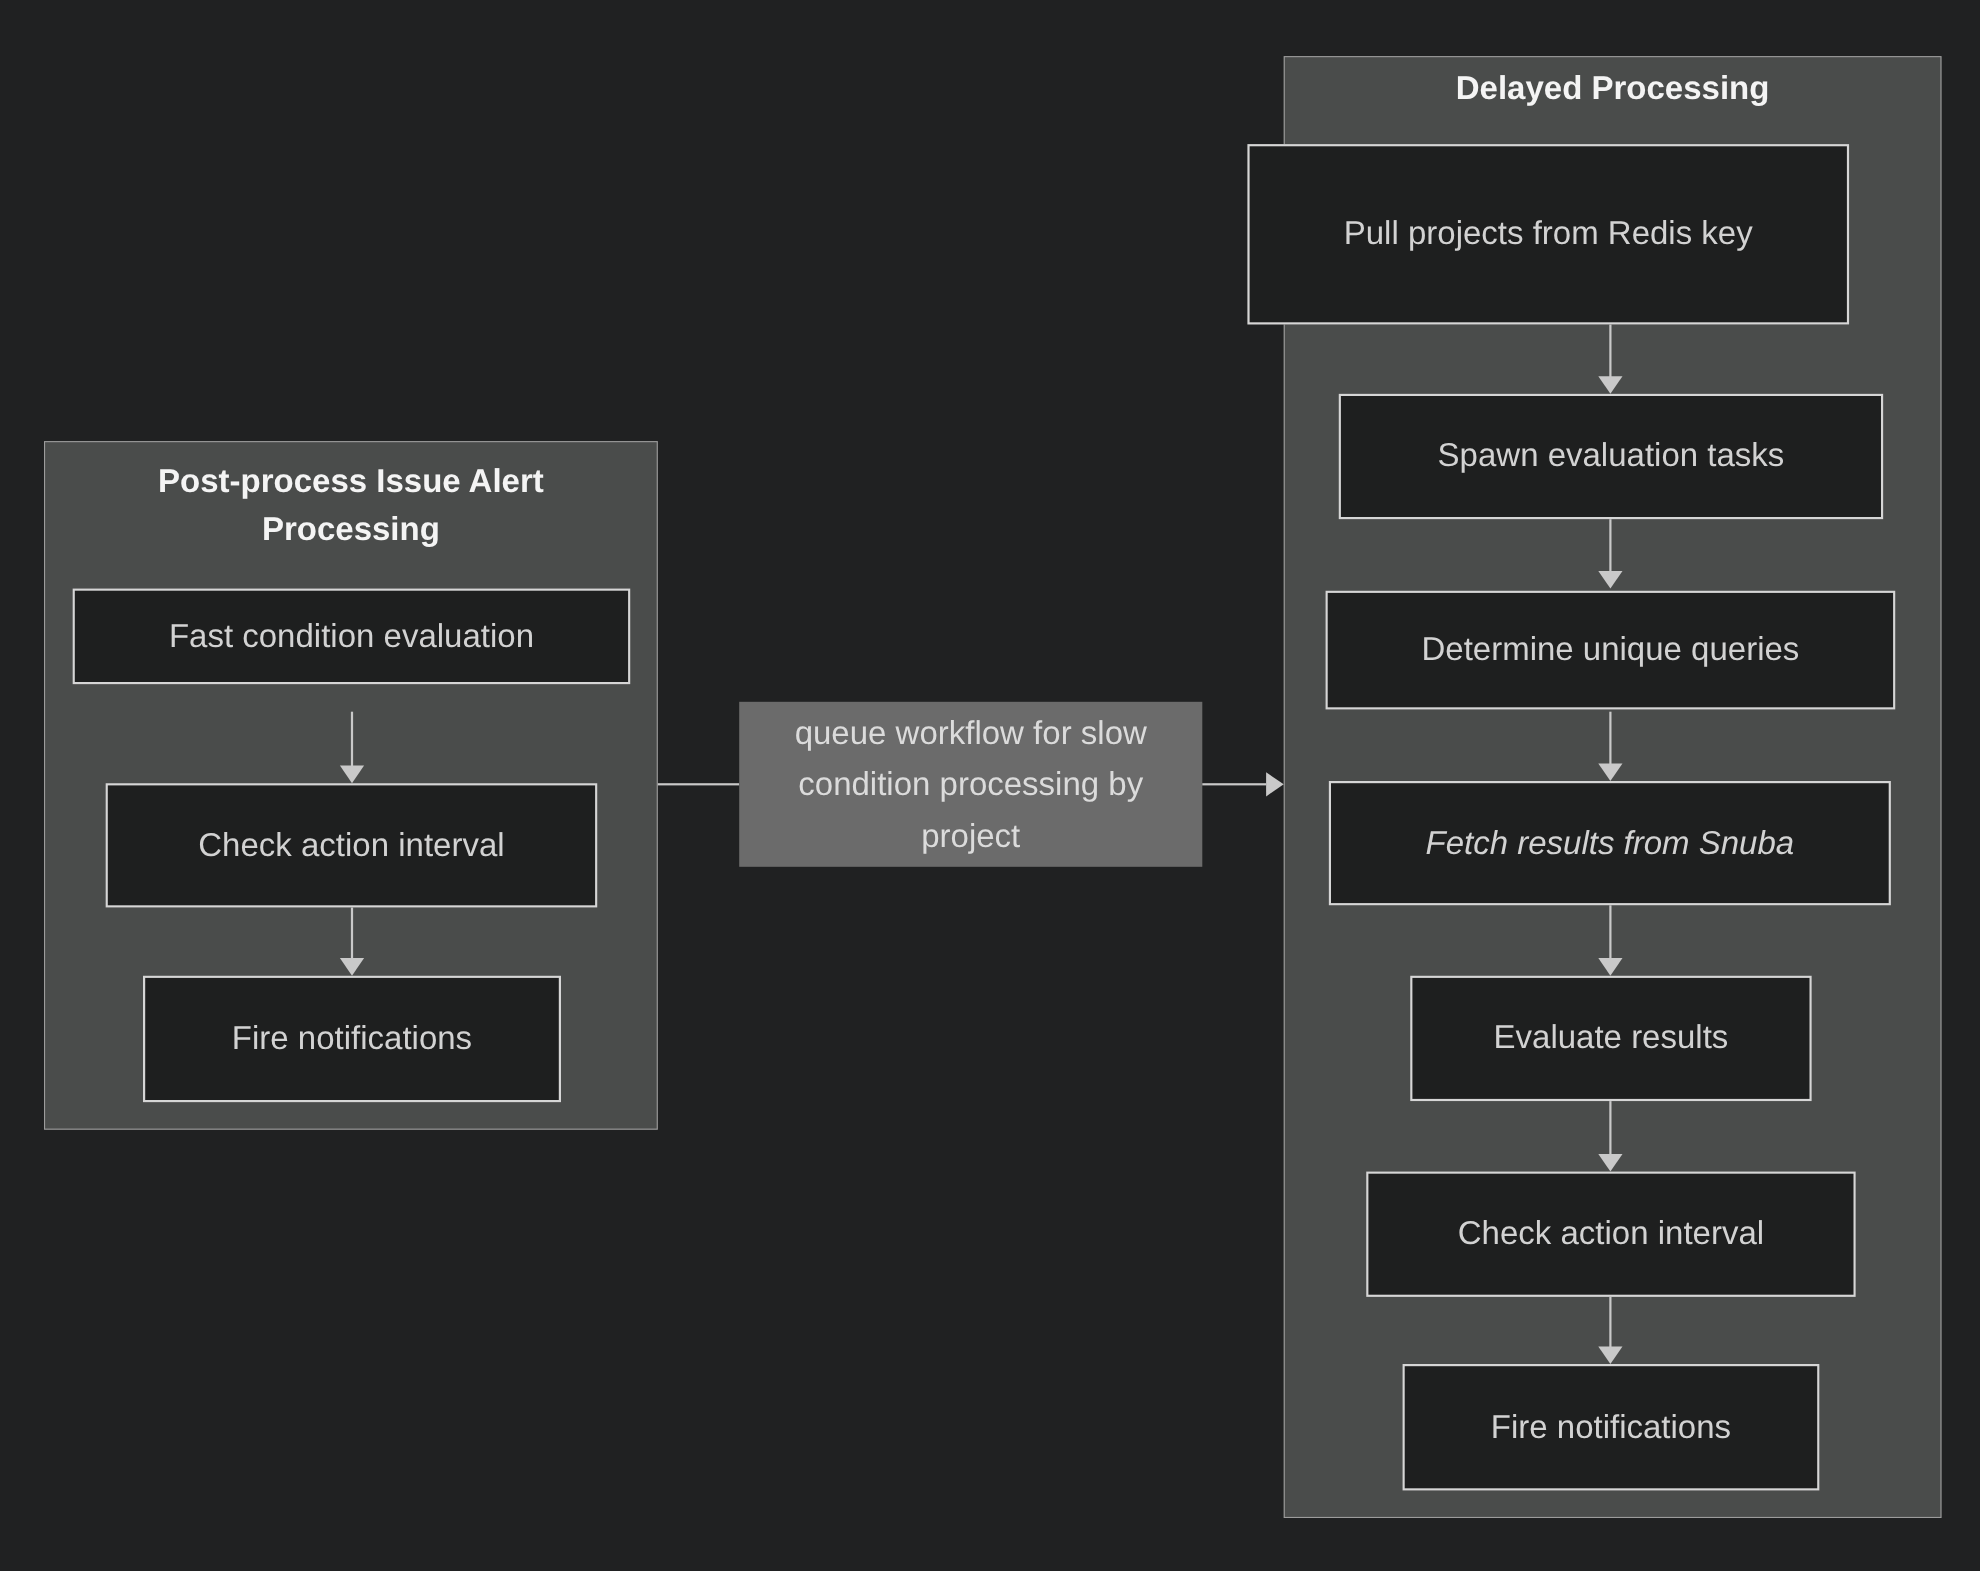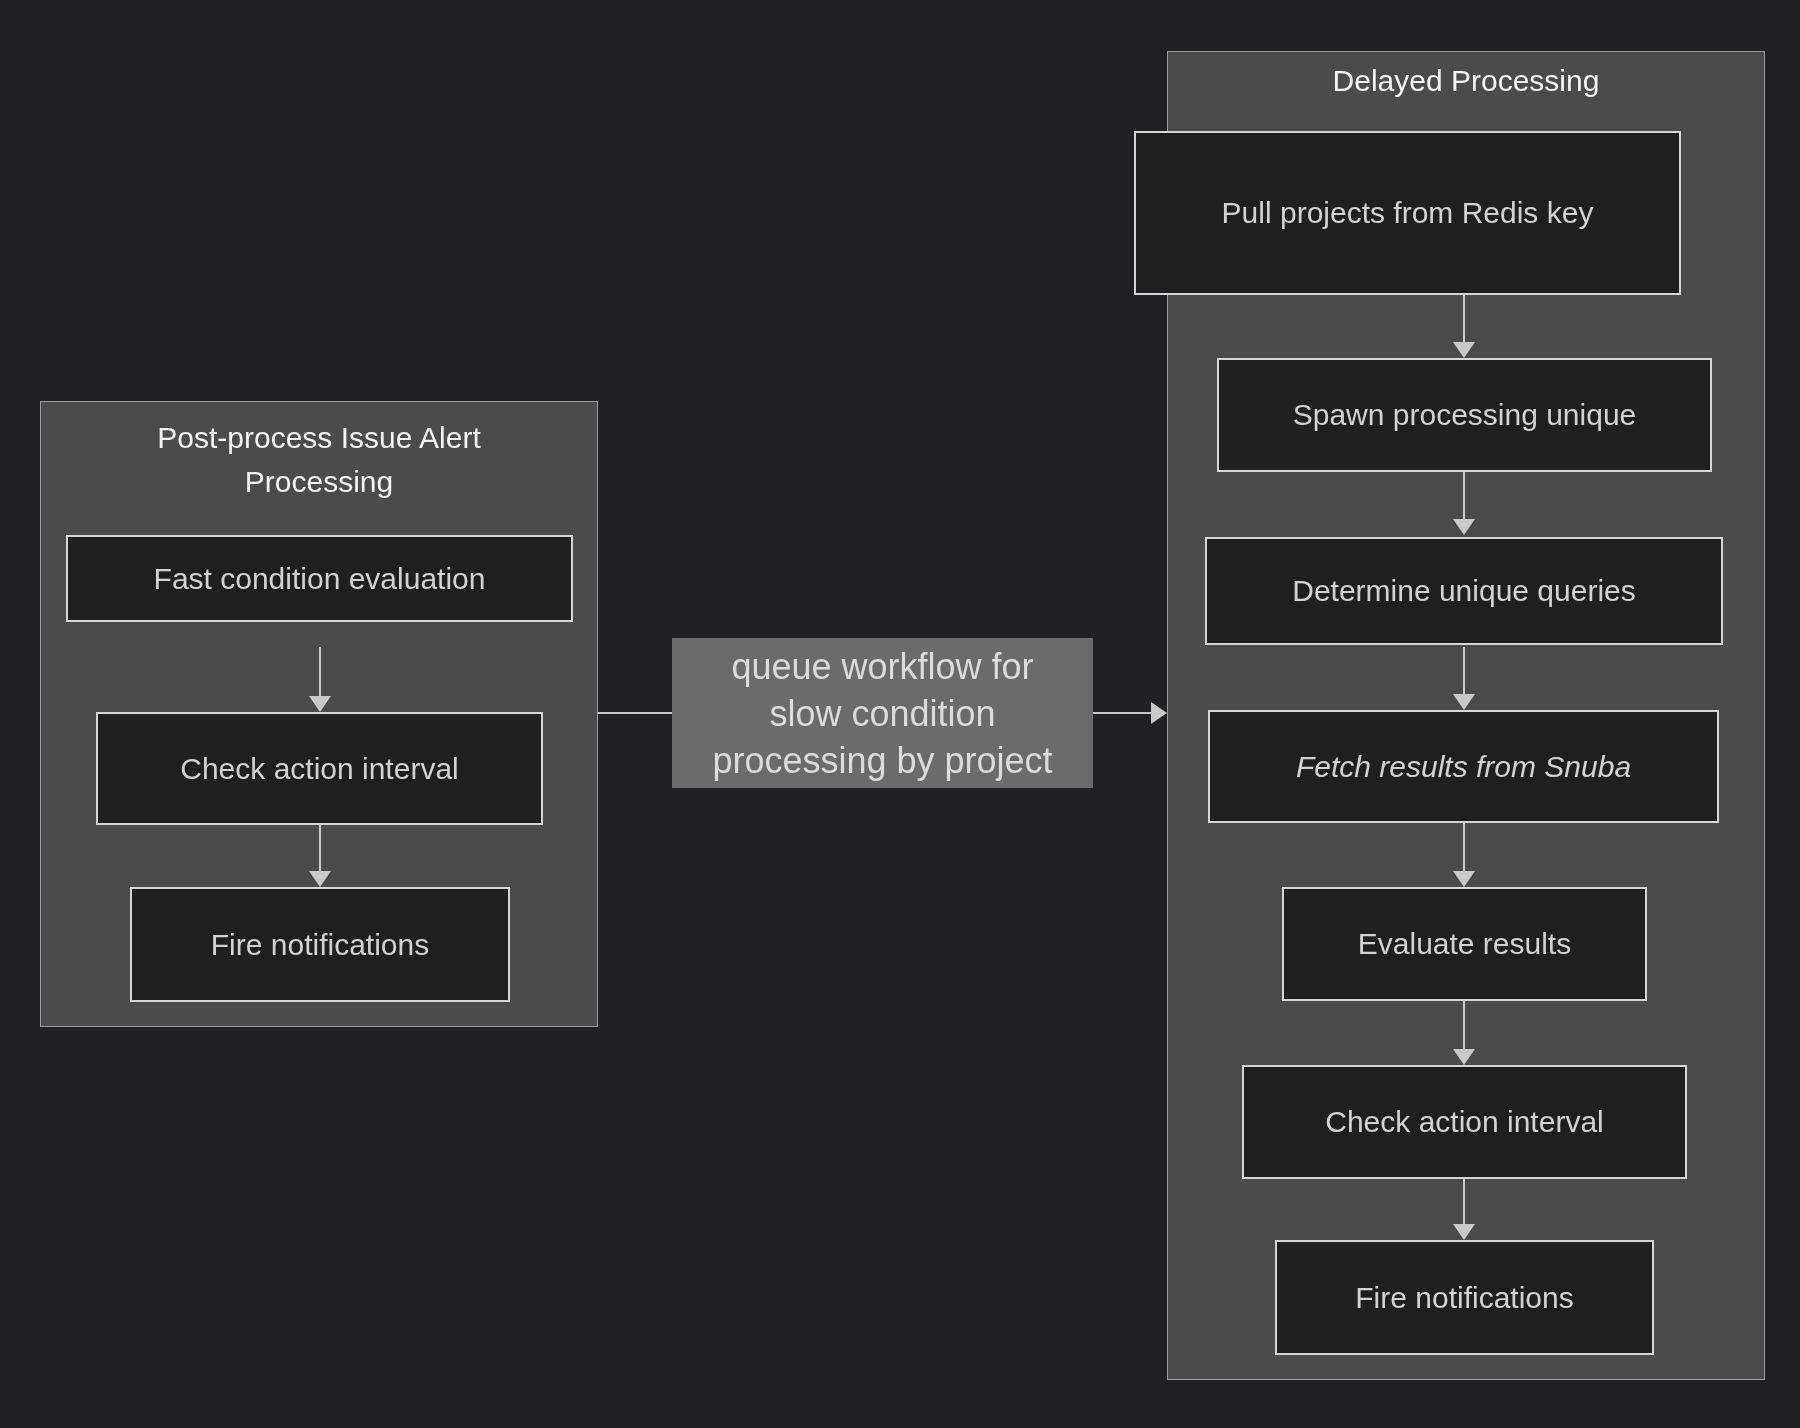--- a/index.html
+++ b/index.html
@@ -25,21 +25,21 @@
   .cluster{
     position:absolute;
     background:var(--cluster-fill);
     border:1px solid var(--cluster-border);
     box-sizing:border-box;
   }
   .cluster-title{
     color:var(--title-text);
     font-size:30px;
     line-height:44px;
-    font-weight:400;
+    font-weight:700;
     text-align:center;
     margin:0 auto;
   }
   .node{
     position:absolute;
     background:var(--node-fill);
     border:2px solid var(--node-border);
     box-sizing:border-box;
     display:flex;
     align-items:center;
@@ -67,21 +67,21 @@
   .head-right{
     position:absolute;width:0;height:0;
     border-top:11px solid transparent;
     border-bottom:11px solid transparent;
     border-left:16px solid var(--arrow);
   }
   .edge-label{
     position:absolute;
     background:var(--label-bg);
     color:var(--label-text);
-    font-size:36px;
+    font-size:30px;
     line-height:47px;
     text-align:center;
     display:flex;
     align-items:center;
     justify-content:center;
     box-sizing:border-box;
     padding:8px 20px;
   }
   .edge-label .lbl{max-width:385px;}
 </style>
@@ -121,21 +121,21 @@
   <div class="edge-label" style="left:672px;top:638px;width:421px;height:150px;">
     <span class="lbl">queue workflow for slow condition processing by project</span>
   </div>
   <div class="hline" style="left:1093px;top:712px;width:58px;"></div>
   <div class="head-right" style="left:1151px;top:702px;"></div>
 
   <div class="node wrap" style="left:1134px;top:131px;width:547px;height:164px;">
     <span class="lbl">Pull projects from Redis key</span>
   </div>
   <div class="node nowrap" style="left:1217px;top:358px;width:495px;height:114px;">
-    <span class="lbl">Spawn processing unique</span>
+    <span class="lbl">Spawn evaluation tasks</span>
   </div>
   <div class="node nowrap" style="left:1205px;top:537px;width:518px;height:108px;">
     <span class="lbl">Determine unique queries</span>
   </div>
   <div class="node nowrap" style="left:1208px;top:710px;width:511px;height:113px;font-style:italic;">
     <span class="lbl">Fetch results from Snuba</span>
   </div>
   <div class="node nowrap" style="left:1282px;top:887px;width:365px;height:114px;">
     <span class="lbl">Evaluate results</span>
   </div>

